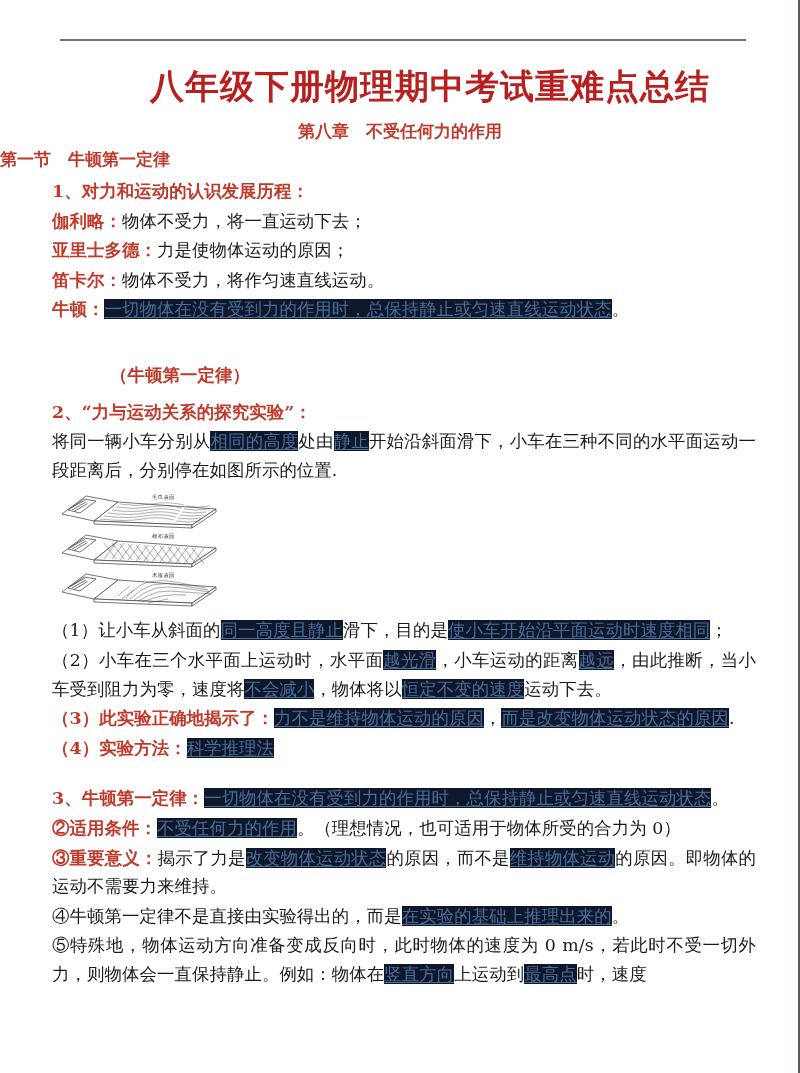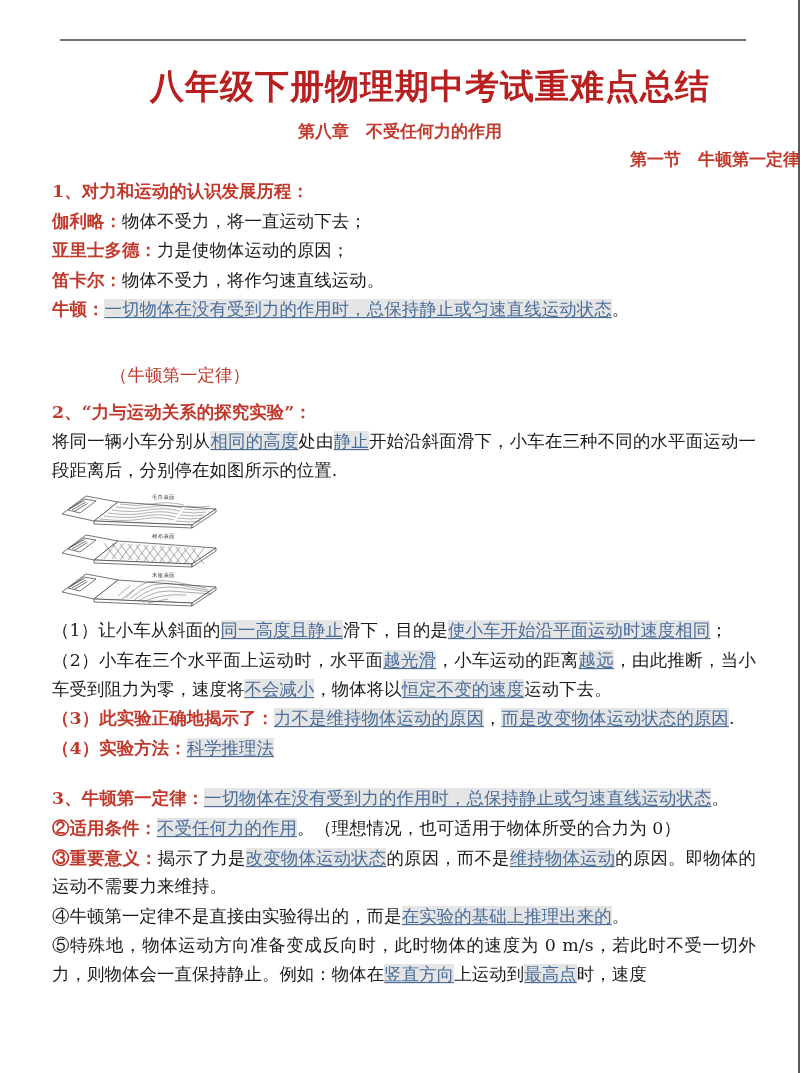--- a/index.html
+++ b/index.html
@@ -58,21 +58,21 @@
     color: #c0392b;
     font-weight: bold;
     font-size: 17px;
     line-height: 24px;
   }
   .doc-subtitle-2 {
     position: absolute;
     left: 0;
     top: 147px;
     width: 800px;
-    text-align: right;
+    text-align: left;
     color: #c0392b;
     font-weight: bold;
     font-size: 17px;
     line-height: 24px;
   }
 
   
   .body-flow {
     position: absolute;
     left: 52px;
@@ -93,28 +93,28 @@
 
   .rh {            
     color: #c0392b;
     font-weight: bold;
   }
   .bl {            
     color: #4a6e9b;
     text-decoration: underline;
     text-decoration-thickness: 1px;
     text-underline-offset: 2px;
-    background: #e5e5e5;
+    background: #0f172a;
   }
   .plain { color: #1a1a1a; }
   .center-run {
     display: block;
     padding-left: 58px;
     color: #c0392b;
-    font-weight: normal;
+    font-weight: bold;
     margin-top: 37px;
   }
 
   
   .figure {
     margin-top: 6px;
     margin-left: 4px;
     width: 180px;
     height: 118px;
     position: relative;

